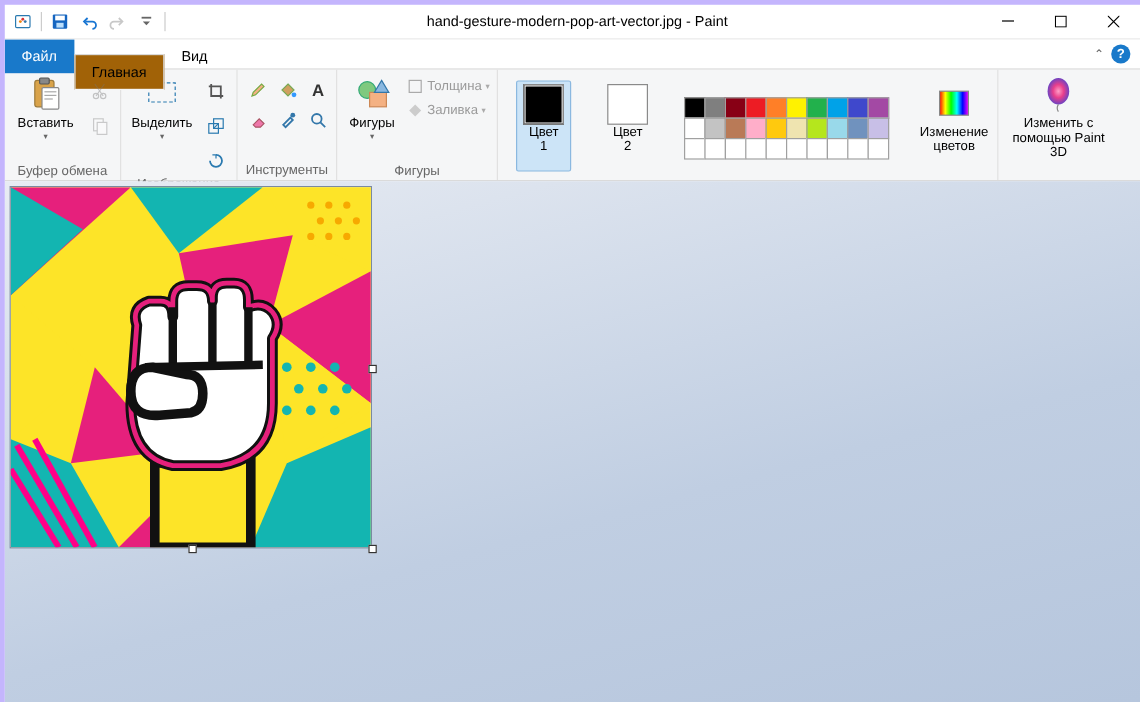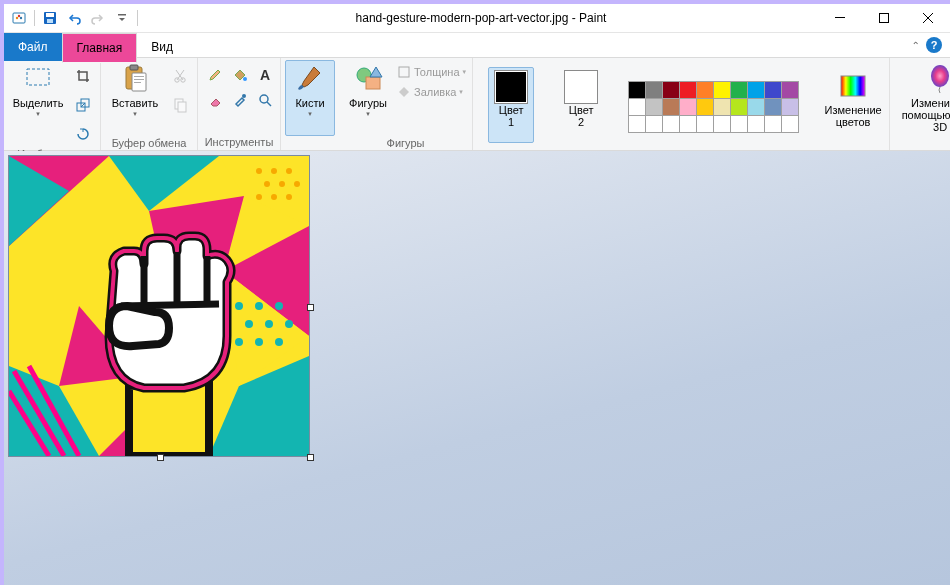--- a/index.html
+++ b/index.html
@@ -9,21 +9,21 @@
 .titlebar{height:28px;display:flex;align-items:center;background:#fff;border-bottom:1px solid #e5e5e5;}
 .titlebar .qat{display:flex;align-items:center;gap:2px;padding:0 4px;}
 .titlebar .qat .qbtn{width:22px;height:22px;display:flex;align-items:center;justify-content:center;border-radius:2px;}
 .titlebar .title{flex:1;text-align:center;font-size:12px;color:#000;}
 .titlebar .winbtns{display:flex;}
 .titlebar .winbtns .wbtn{width:44px;height:28px;display:flex;align-items:center;justify-content:center;}
 
 .tabsrow{height:24px;display:flex;align-items:stretch;background:#fff;position:relative;border-bottom:1px solid #dadada;}
 .tab{padding:14px 14px;display:flex;align-items:center;font-size:12px;cursor:default;}
 .tab.file{background:#1979ca;color:#fff;}
-.tab.active{background:#ec4899;border:1px solid #dadada;border-bottom:1px solid #f5f6f7;margin-bottom:-1px;}
+.tab.active{background:#a16207;border:1px solid #dadada;border-bottom:1px solid #f5f6f7;margin-bottom:-1px;margin-top:12px;}
 .tabsrow .spacer{flex:1;}
 .tabsrow .helpcollapse{display:flex;align-items:center;gap:6px;padding-right:8px;}
 .helpcollapse .caret{font-size:10px;color:#666;}
 .helpcollapse .help{width:16px;height:16px;border-radius:50%;background:#1979ca;color:#fff;display:flex;align-items:center;justify-content:center;font-size:11px;font-weight:bold;}
 
 .ribbon{height:92px;background:#f5f6f7;display:flex;border-bottom:1px solid #dadada;}
 .group{display:flex;flex-direction:column;border-right:1px solid #e1e1e1;padding:2px 4px 0 4px;}
 .group .body{flex:1;display:flex;align-items:flex-start;gap:2px;}
 .group .label{text-align:center;font-size:11px;color:#666;padding:1px 0 2px 0;}
 .bigbtn{display:flex;flex-direction:column;align-items:center;justify-content:flex-start;width:58px;height:72px;padding-top:2px;border:1px solid transparent;border-radius:2px;}
@@ -120,55 +120,20 @@
     </div>
   </div>
 
   <div class="ribbon">
 
     <div class="group">
       <div class="body">
         <div class="bigbtn">
           <span class="ic">
             <svg width="32" height="32">
-                <rect x="5" y="6" width="22" height="16" fill="none" stroke="#2a7ab0" stroke-dasharray="3,2"></rect>
-              </svg>
-          </span>
-          <span class="txt">Выделить</span>
-          <span class="dd">▾</span>
-        </div>
-        <div style="display:flex;flex-direction:column;gap:3px;padding-top:3px">
-          <div class="tbtn">
-              <svg width="16" height="16">
-                <path d="M4 2 V12 H14 M2 4 H12 V14" fill="none" stroke="#555" stroke-width="1.5"></path>
-              </svg>
-            </div>
-          <div class="tbtn">
-              <svg width="16" height="16">
-                <rect x="2" y="6" width="8" height="8" fill="none" stroke="#2a7ab0"></rect>
-                <rect x="6" y="2" width="8" height="8" fill="none" stroke="#2a7ab0"></rect>
-                <path d="M6 10 L10 6" stroke="#2a7ab0"></path>
-              </svg>
-            </div>
-          <div class="tbtn">
-              <svg width="16" height="16">
-                <path d="M8 3 A5 5 0 1 1 3 8" fill="none" stroke="#2a7ab0" stroke-width="1.5"></path>
-                <path d="M5 3 L8 3 L8 6" fill="none" stroke="#2a7ab0"></path>
-              </svg>
-            </div>
-        </div>
-      </div>
-      <div class="label">Изображение</div>
-    </div>
-
-    <div class="group">
-      <div class="body">
-        <div class="bigbtn">
-          <span class="ic">
-            <svg width="32" height="32">
                 <rect x="7" y="4" width="16" height="22" rx="2" fill="#d9a34a" stroke="#9c7a3a"></rect>
                 <rect x="11" y="2" width="8" height="5" rx="1" fill="#888" stroke="#555"></rect>
                 <rect x="13" y="10" width="14" height="18" rx="1" fill="#fff" stroke="#888"></rect>
                 <rect x="15" y="13" width="10" height="1" fill="#aaa"></rect>
                 <rect x="15" y="16" width="10" height="1" fill="#aaa"></rect>
                 <rect x="15" y="19" width="7" height="1" fill="#aaa"></rect>
               </svg>
           </span>
           <span class="txt">Вставить</span>
           <span class="dd">▾</span>
@@ -187,20 +152,55 @@
                 <rect x="6" y="5" width="8" height="10" fill="#fff" stroke="#888"></rect>
               </svg>
             </div>
         </div>
       </div>
       <div class="label">Буфер обмена</div>
     </div>
 
     <div class="group">
       <div class="body">
+        <div class="bigbtn">
+          <span class="ic">
+            <svg width="32" height="32">
+                <rect x="5" y="6" width="22" height="16" fill="none" stroke="#2a7ab0" stroke-dasharray="3,2"></rect>
+              </svg>
+          </span>
+          <span class="txt">Выделить</span>
+          <span class="dd">▾</span>
+        </div>
+        <div style="display:flex;flex-direction:column;gap:3px;padding-top:3px">
+          <div class="tbtn">
+              <svg width="16" height="16">
+                <path d="M4 2 V12 H14 M2 4 H12 V14" fill="none" stroke="#555" stroke-width="1.5"></path>
+              </svg>
+            </div>
+          <div class="tbtn">
+              <svg width="16" height="16">
+                <rect x="2" y="6" width="8" height="8" fill="none" stroke="#2a7ab0"></rect>
+                <rect x="6" y="2" width="8" height="8" fill="none" stroke="#2a7ab0"></rect>
+                <path d="M6 10 L10 6" stroke="#2a7ab0"></path>
+              </svg>
+            </div>
+          <div class="tbtn">
+              <svg width="16" height="16">
+                <path d="M8 3 A5 5 0 1 1 3 8" fill="none" stroke="#2a7ab0" stroke-width="1.5"></path>
+                <path d="M5 3 L8 3 L8 6" fill="none" stroke="#2a7ab0"></path>
+              </svg>
+            </div>
+        </div>
+      </div>
+      <div class="label">Изображение</div>
+    </div>
+
+    <div class="group">
+      <div class="body">
         <div class="toolgrid">
           <div class="tbtn">
               <svg width="16" height="16">
                 <path d="M3 13 L4 10 L11 3 L13 5 L6 12 Z" fill="#f4b183" stroke="#7a4"></path>
               </svg>
             </div>
           <div class="tbtn">
               <svg width="16" height="16">
                 <path d="M8 3 L13 8 L8 13 L3 8 Z" fill="#d0a060" stroke="#7a5"></path>
                 <circle cx="13" cy="12" r="2" fill="#39f"></circle>
@@ -226,35 +226,20 @@
               <svg width="16" height="16">
                 <circle cx="7" cy="7" r="4" fill="none" stroke="#37a" stroke-width="1.5"></circle>
                 <path d="M10 10 L14 14" stroke="#37a" stroke-width="1.5"></path>
               </svg>
             </div>
         </div>
       </div>
       <div class="label">Инструменты</div>
     </div>
 
-    <div class="group" style="border-right:none">
-      <div class="body">
-        <div class="bigbtn" style="background:#cce4f7;border-color:#8ab8e0;width:48px">
-          <span class="ic">
-            <svg width="32" height="32">
-                <path d="M20 4 L26 10 L14 22 L10 24 L8 22 L10 18 Z" fill="#c97b3a" stroke="#7a4a1f"></path>
-                <path d="M10 24 Q6 28 4 26 Q6 22 8 22" fill="#3a6ea5"></path>
-              </svg>
-          </span>
-          <span class="txt">Кисти</span>
-          <span class="dd">▾</span>
-        </div>
-      </div>
-      <div class="label">&nbsp;</div>
-    </div>
 
     <div class="group">
       <div class="body">
         <div class="bigbtn" style="width:48px">
           <span class="ic">
             <svg width="32" height="32">
                 <circle cx="12" cy="12" r="7" fill="#7fc97f" stroke="#3a7"></circle>
                 <rect x="14" y="14" width="14" height="12" fill="#f4b183" stroke="#c85"></rect>
                 <path d="M24 4 L30 14 L18 14 Z" fill="#8ab8e0" stroke="#37a"></path>
               </svg>

